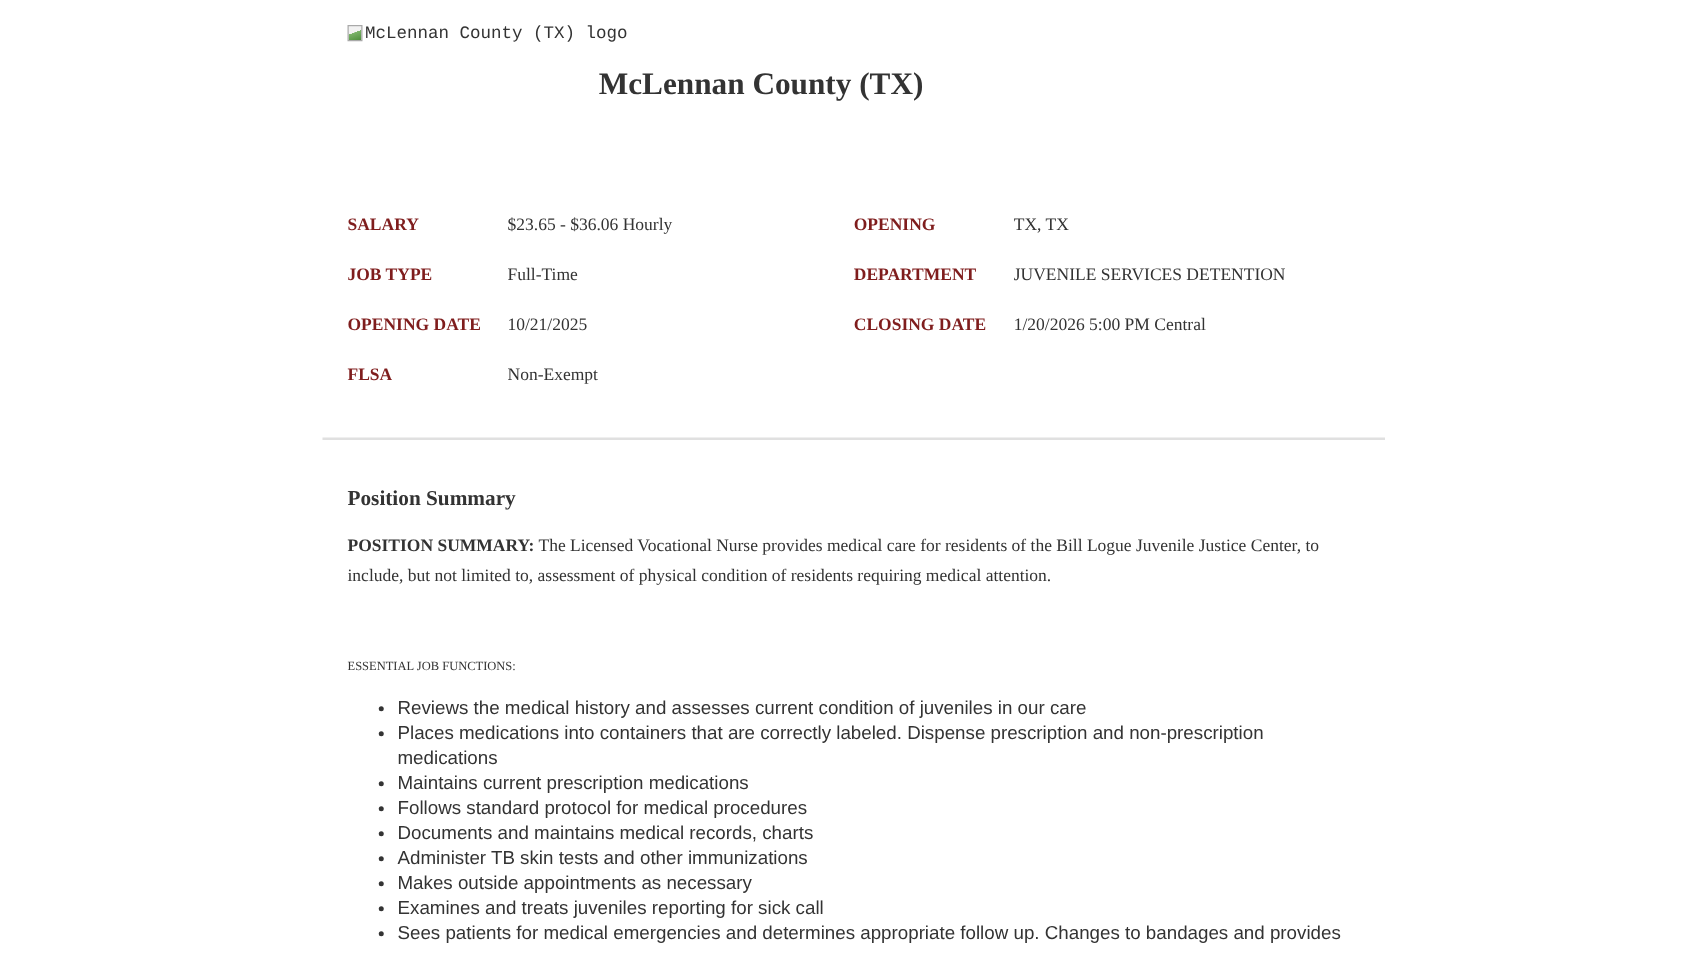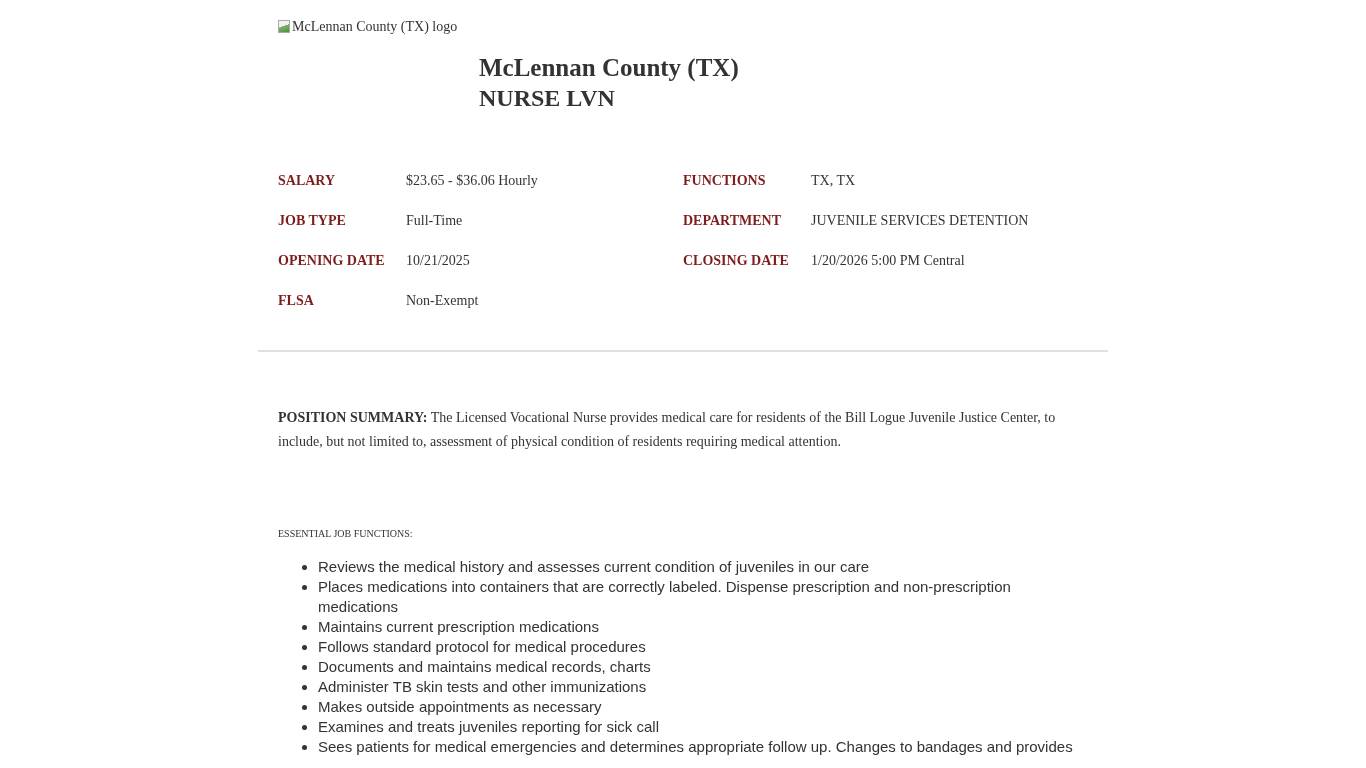--- a/index.html
+++ b/index.html
@@ -23,20 +23,21 @@
     }
     .logo {
       position: absolute;
       left: 20px;
       top: 19px;
       font-size: 14px;
       color: #333;
       line-height: 16px;
       display: flex;
       align-items: center;
+      font-family: Liberation Mono, monospace;
     }
     .broken-img {
       display: inline-block;
       width: 14px;
       height: 16px;
       position: relative;
       margin-right: 0px;
     }
     .broken-img .frame {
       position: absolute;
@@ -141,21 +142,20 @@
 
   <div class="logo">
     <span class="broken-img">
         <span class="frame"></span>
       </span>
     <span>McLennan County (TX) logo</span>
   </div>
 
   <div class="header-block">
     <h2 class="agency">McLennan County (TX)</h2>
-    <h1 class="job-title">NURSE LVN</h1>
   </div>
 
   <div class="details">
 
     <div class="detail-row" style="left:0; top:0;">
       <span class="detail-label">SALARY</span>
       <span class="detail-value">$23.65 - $36.06 Hourly</span>
     </div>
     <div class="detail-row" style="left:0; top:40px;">
       <span class="detail-label">JOB TYPE</span>
@@ -164,36 +164,37 @@
     <div class="detail-row" style="left:0; top:80px;">
       <span class="detail-label">OPENING DATE</span>
       <span class="detail-value">10/21/2025</span>
     </div>
     <div class="detail-row" style="left:0; top:120px;">
       <span class="detail-label">FLSA</span>
       <span class="detail-value">Non-Exempt</span>
     </div>
 
     <div class="detail-row" style="left:405px; top:0;">
-      <span class="detail-label">FUNCTIONS</span>
+      <span class="detail-label">OPENING</span>
       <span class="detail-value">TX, TX</span>
     </div>
     <div class="detail-row" style="left:405px; top:40px;">
       <span class="detail-label">DEPARTMENT</span>
       <span class="detail-value">JUVENILE SERVICES DETENTION</span>
     </div>
     <div class="detail-row" style="left:405px; top:80px;">
       <span class="detail-label">CLOSING DATE</span>
       <span class="detail-value">1/20/2026 5:00 PM Central</span>
     </div>
   </div>
 
   <div class="divider"></div>
 
   <div class="section" style="top:389px;">
+    <h2>Position Summary</h2>
     <p class="summary-text" style="margin-top:17px;"><b>POSITION SUMMARY:</b><span> The Licensed Vocational Nurse provides medical care for residents of the Bill Logue Juvenile Justice Center, to include, but not limited to, assessment of physical condition of residents requiring medical attention.</span></p>
   </div>
 
   <div class="section" style="top:506px;">
     <p class="ejf" style="margin-top:19px;">ESSENTIAL JOB FUNCTIONS:</p>
     <ul class="functions" style="margin-top:14px;">
       <li>Reviews the medical history and assesses current condition of juveniles in our care</li>
       <li>Places medications into containers that are correctly labeled. Dispense prescription and non-prescription medications</li>
       <li>Maintains current prescription medications</li>
       <li>Follows standard protocol for medical procedures</li>

